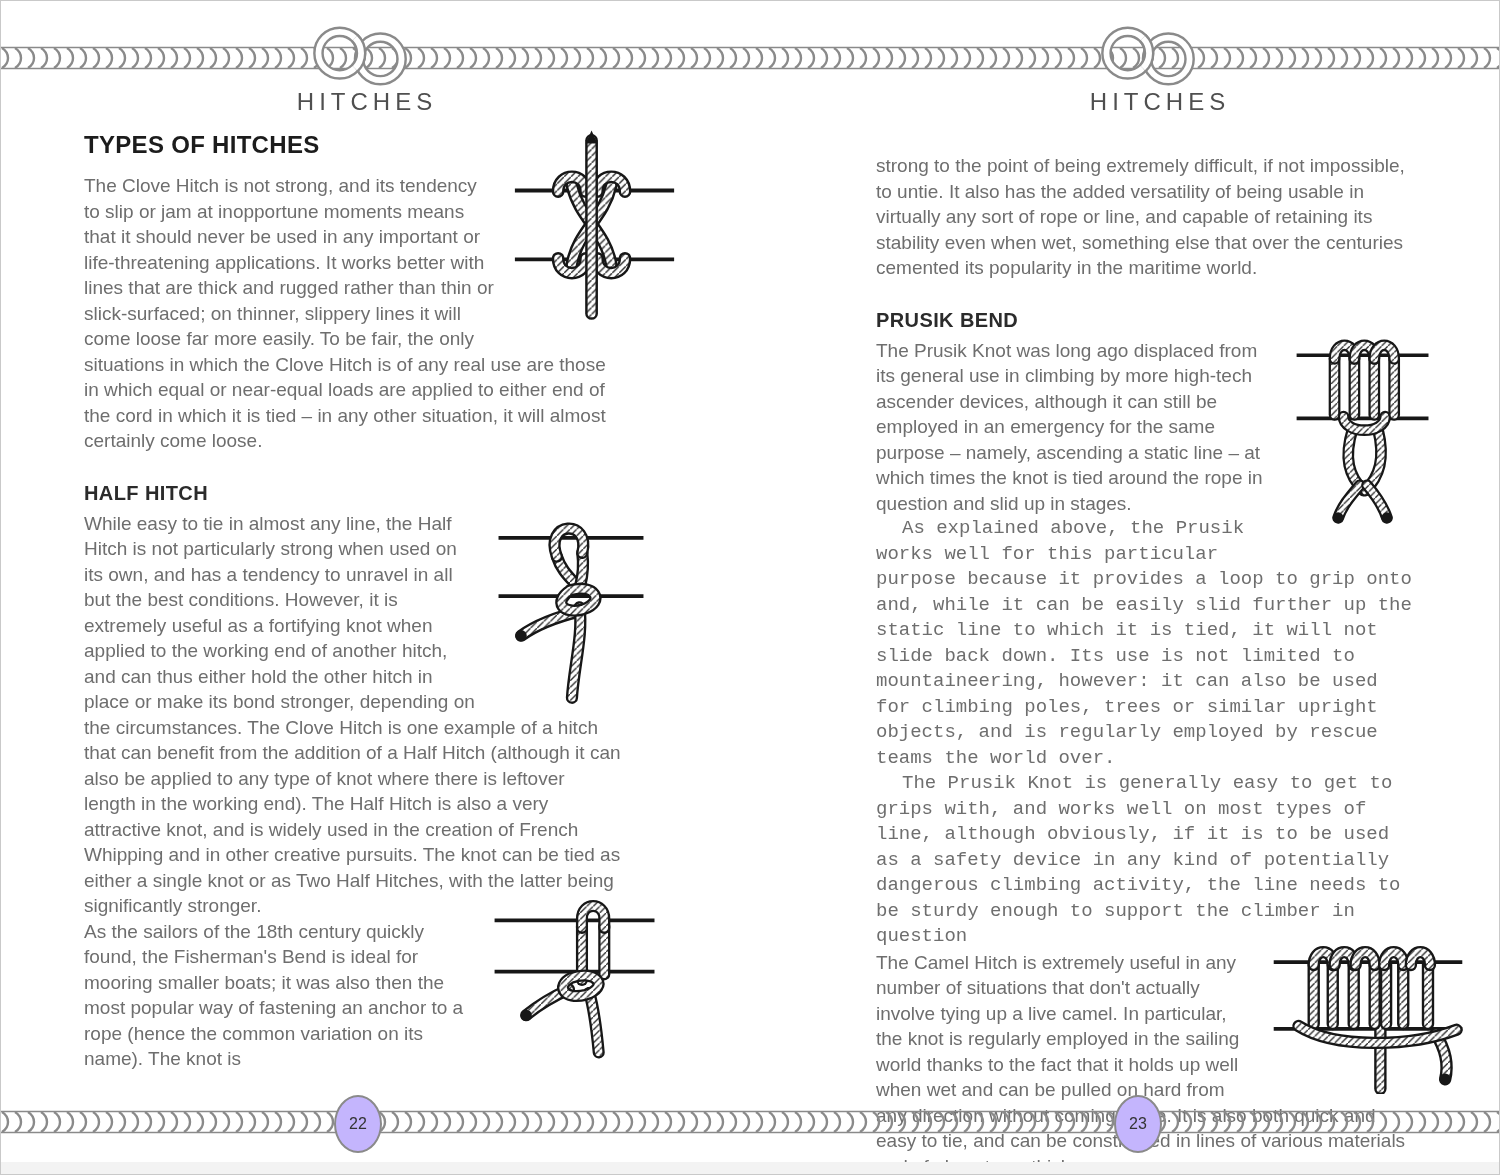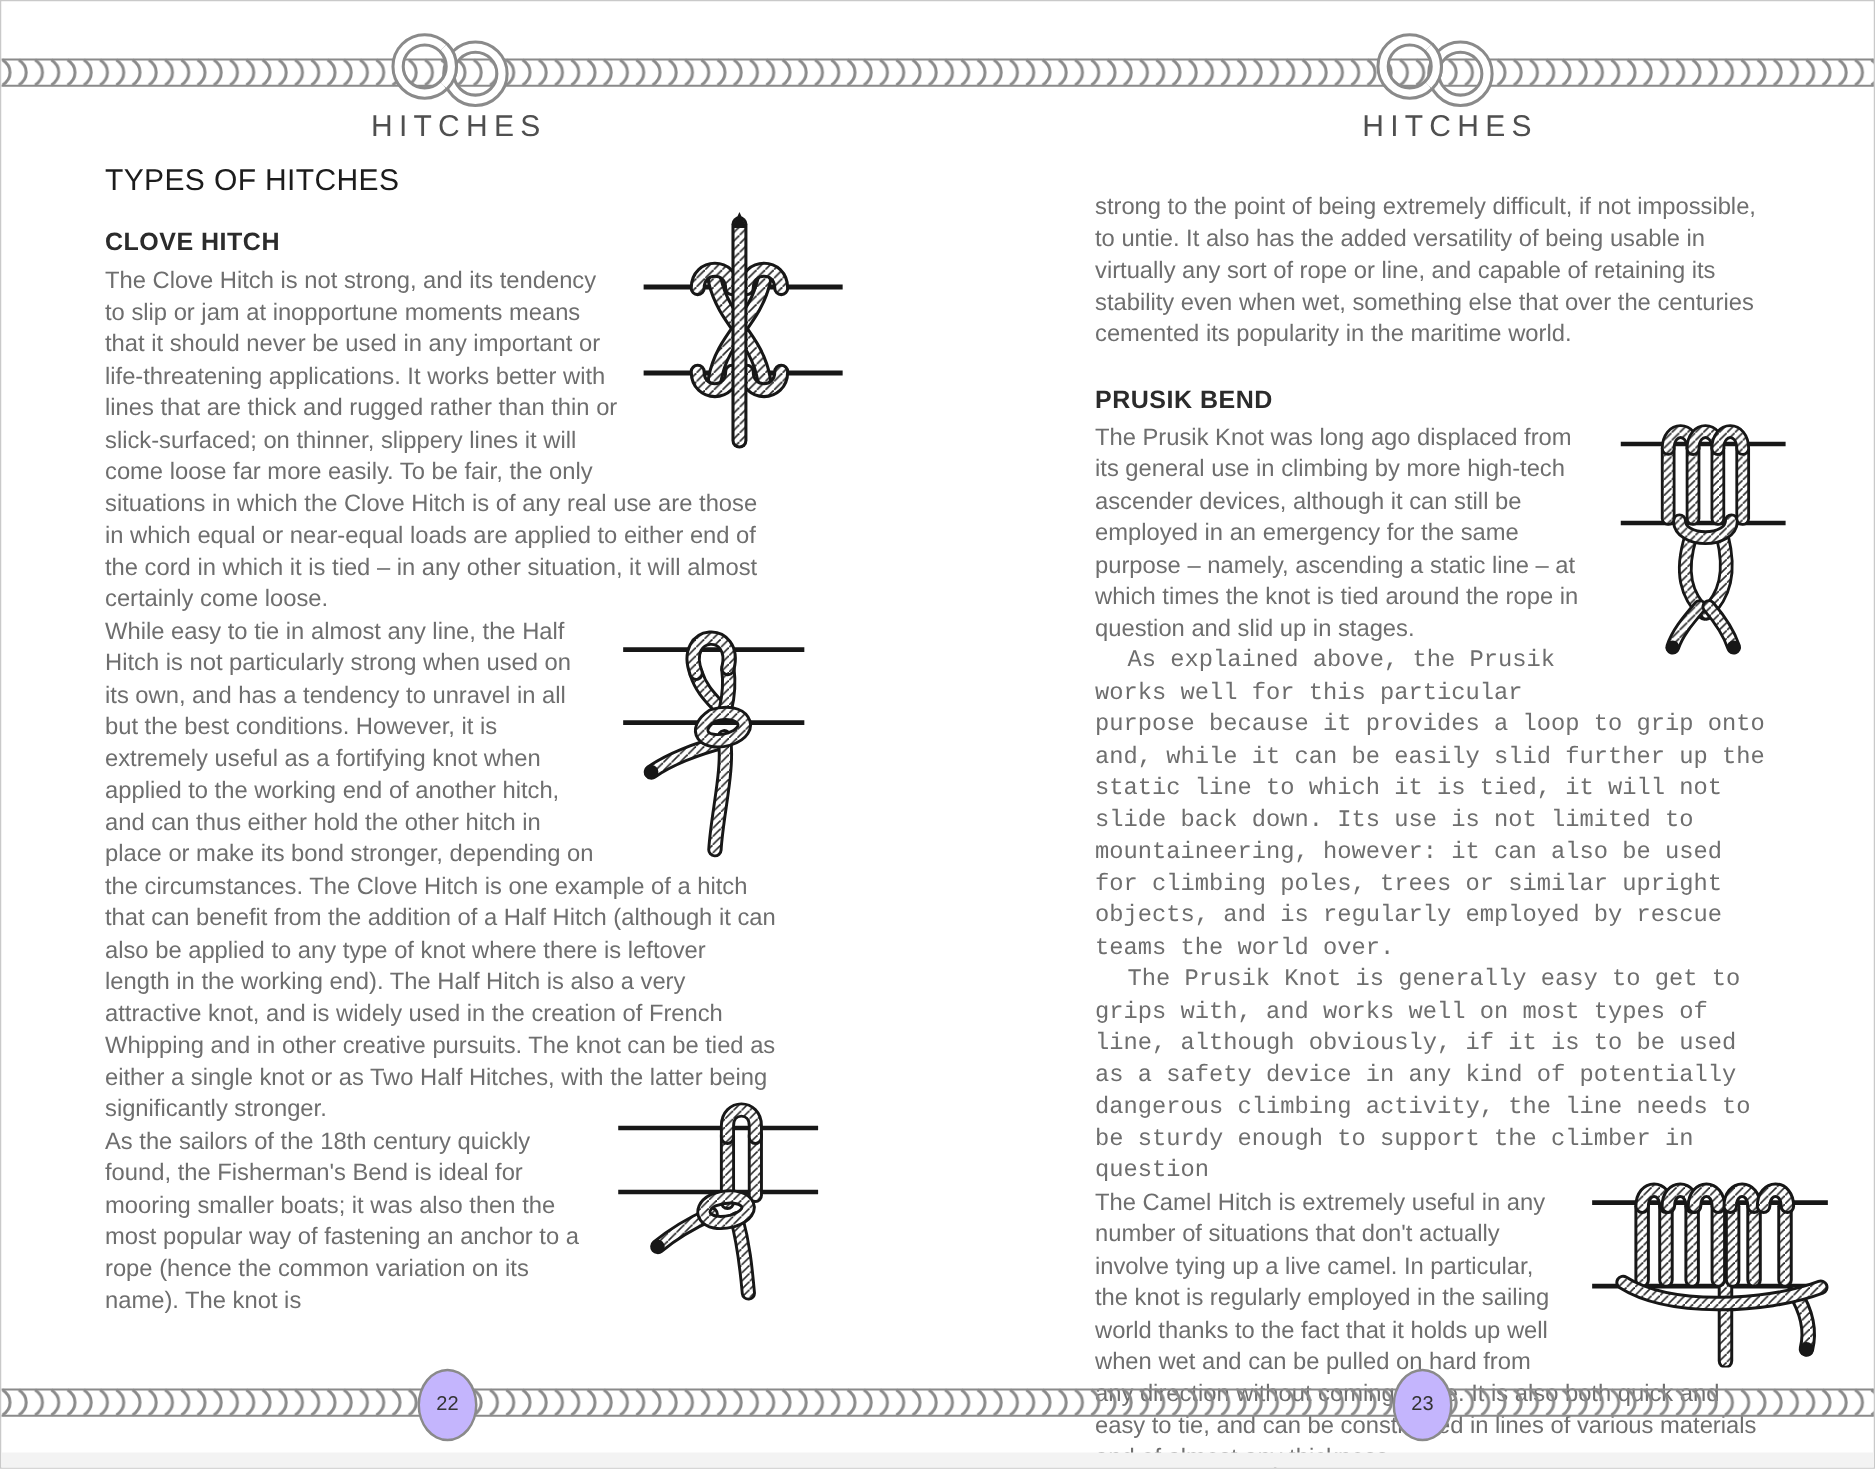--- a/index.html
+++ b/index.html
@@ -32,21 +32,21 @@
     display:flex;align-items:center;justify-content:center;
     font-size:16px;color:#333;
   }
   .page-badge.left{left:333px;}
   .page-badge.right{left:1113px;text-align:right;}
   
   .col{position:absolute;width:537px;}
   .col-left{left:83px;top:130px;}
   .col-right{left:875px;top:136px;margin-top:16px;}
   .page-title{
-    margin:0 0 14px 0;font-size:24px;font-weight:400;
+    margin:0 0 14px 0;font-size:24px;font-weight:700;
     color:#1c1c1c;letter-spacing:.3px;
   }
   .sec-heading{
     margin:28px 0 6px 0;font-size:20px;font-weight:600;
     color:#2b2b2b;letter-spacing:.4px;
   }
   .col-left section:first-of-type .sec-heading{margin-top:24px;}
   .body-text{margin:0;font-size:19px;line-height:25.5px;color:#6e6e6e;}
   .body-text.indent{text-indent:26px;font-family:Liberation Mono, monospace;}
   
@@ -92,21 +92,20 @@
   <path class="f8b" d="M53.6,16.4 A22 22 0 0 1 53.6,47.6"></path>
 </svg>
 
 <div class="hdr-label left">HITCHES</div>
 <div class="hdr-label right">HITCHES</div>
 
 <div class="col col-left">
   <h2 class="page-title">TYPES OF HITCHES</h2>
 
   <section>
-    <h3 class="sec-heading">CLOVE HITCH</h3>
     <svg class="illo illo-clove" viewBox="0 0 175 192">
       <defs>
         <pattern id="h1" width="7" height="7" patternUnits="userSpaceOnUse">
           <rect width="7" height="7" fill="#fff"></rect>
             <path d="M-1,8 L8,-1" stroke="#2a2a2a" stroke-width="1.4"></path>
         </pattern>
         <path id="c1" d="M64,58 C72,92 98,104 104,138"></path>
         <path id="c2" d="M104,58 C96,92 70,104 64,138"></path>
         <path id="c3" d="M50,64 C50,44 78,44 78,64"></path>
         <path id="c4" d="M90,64 C90,44 118,44 118,64"></path>
@@ -128,20 +127,21 @@
       <use href="#c6" class="ko"></use>
         <use href="#c6" class="ki" stroke="url(#h1)"></use>
       <use href="#c7" class="ko"></use>
         <use href="#c7" class="ki" stroke="url(#h1)"></use>
       <path class="tip" d="M84,2 l-6,13 h12 z"></path>
     </svg>
     <p class="body-text">The Clove Hitch is not strong, and its tendency to slip or jam at inopportune moments means that it should never be used in any important or life-threatening applications. It works better with lines that are thick and rugged rather than thin or slick-surfaced; on thinner, slippery lines it will come loose far more easily. To be fair, the only situations in which the Clove Hitch is of any real use are those in which equal or near-equal loads are applied to either end of the cord in which it is tied – in any other situation, it will almost certainly come loose.</p>
   </section>
 
   <section>
+    <h3 class="sec-heading">HALF HITCH</h3>
     <svg class="illo illo-half" viewBox="0 0 170 205">
       <defs>
         <pattern id="h2" width="7" height="7" patternUnits="userSpaceOnUse">
           <rect width="7" height="7" fill="#fff"></rect>
             <path d="M-1,8 L8,-1" stroke="#2a2a2a" stroke-width="1.4"></path>
         </pattern>
         <path id="hh1" d="M70,50 C56,12 106,10 97,46"></path>
         <path id="hh2" d="M70,50 C75,66 86,74 94,84"></path>
         <path id="hh3" d="M97,46 C99,62 97,72 95,80"></path>
         <path id="hh4" d="M95,108 C70,114 46,124 32,134"></path>

